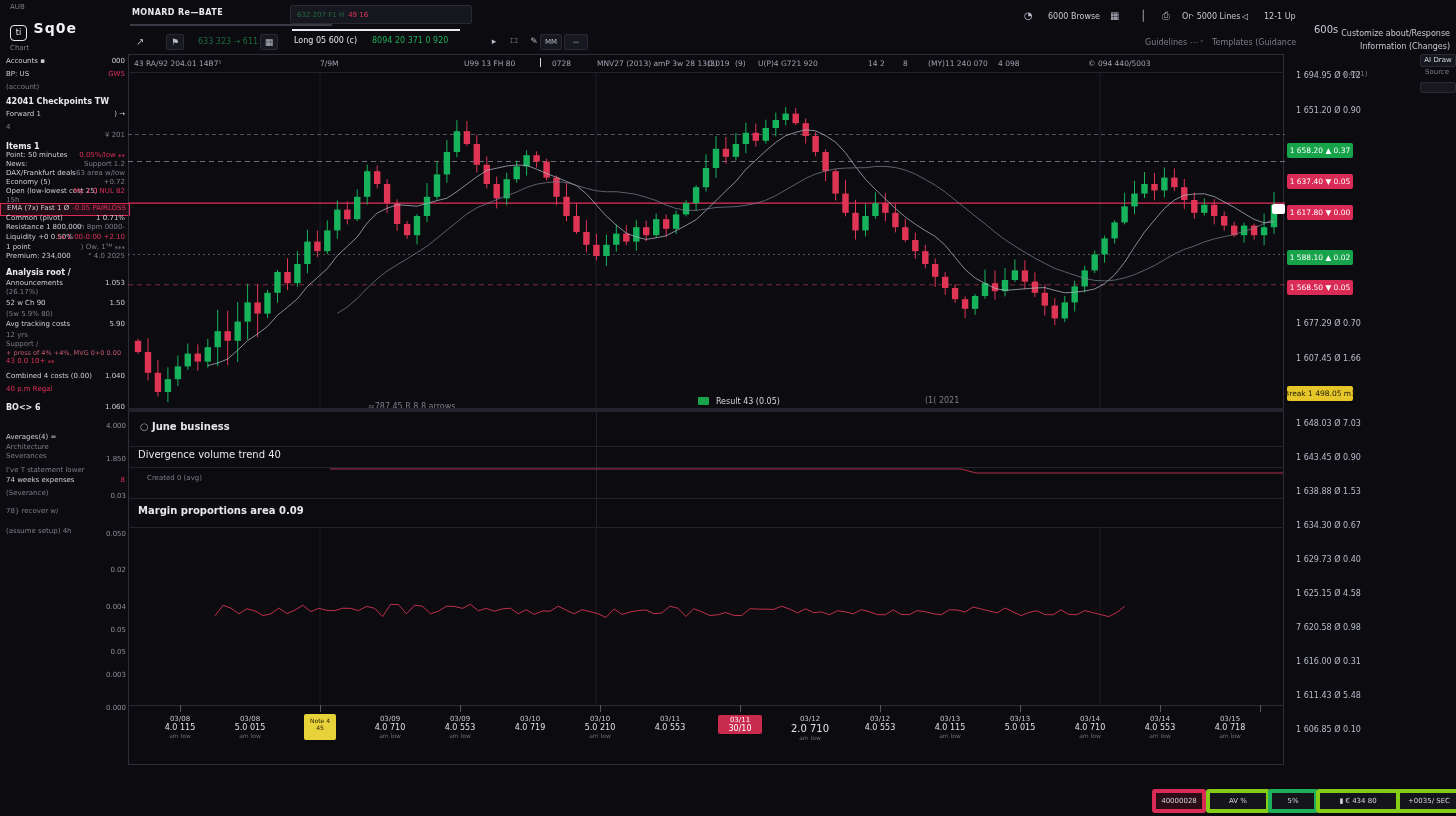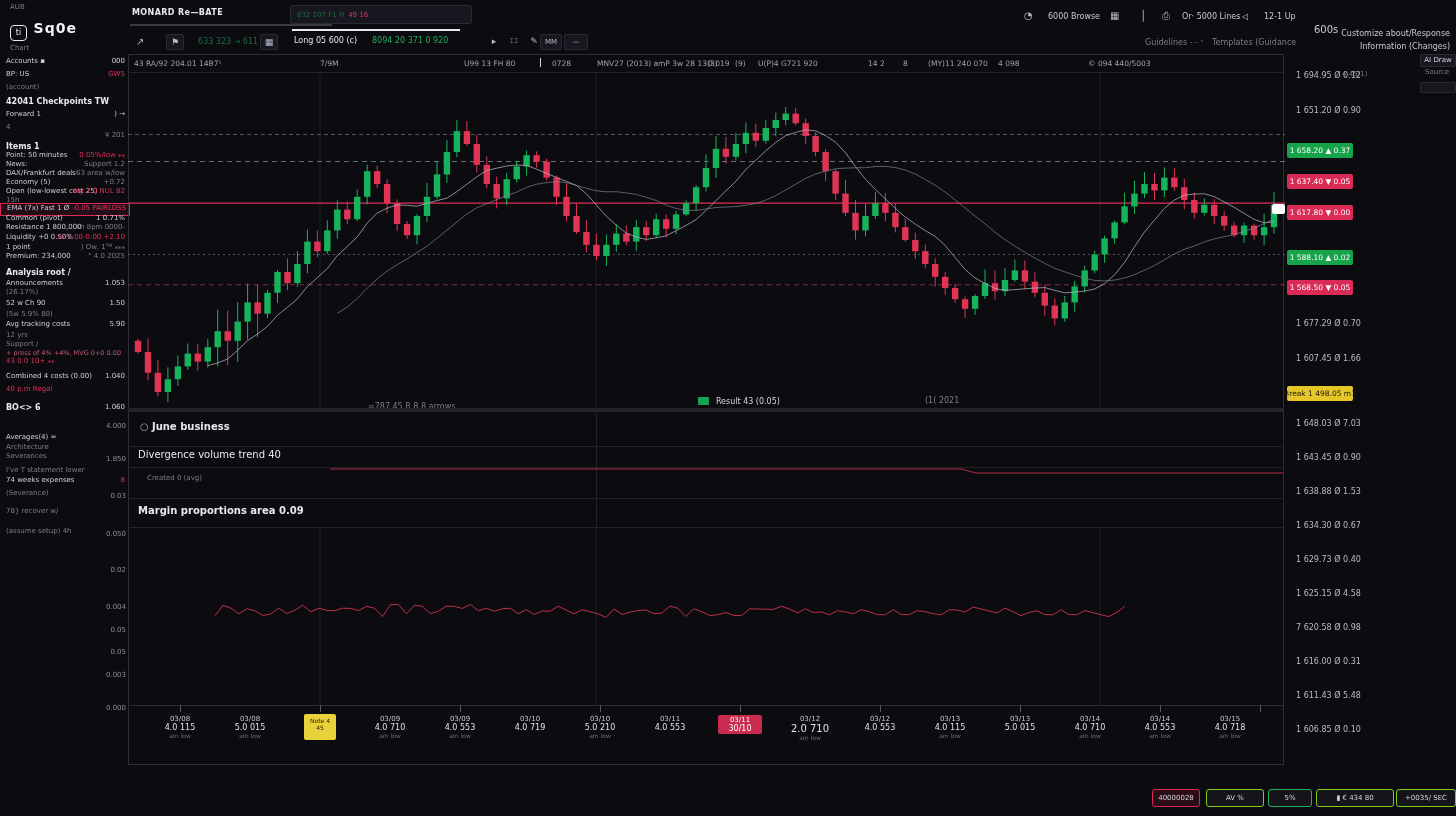--- a/index.html
+++ b/index.html
@@ -12,21 +12,21 @@
   .grnd{color:#1d6b40;}
   .hdr{color:#e8e8ee;font-weight:bold;}
   .t7{font-size:7px;}.t8{font-size:8px;}.t10{font-size:10px;}
   .hline{position:absolute;background:#23232c;height:1px;}
   .vline{position:absolute;background:#23232c;width:1px;}
   .chart-border{position:absolute;left:128px;top:54px;width:1156px;height:711px;border:1px solid #2e2e3a;box-sizing:border-box;}
   .srow{position:absolute;left:0;width:128px;height:10px;}
   .srow .l{position:absolute;left:6px;white-space:nowrap;max-width:118px;overflow:hidden;}
   .srow .v{position:absolute;right:3px;white-space:nowrap;}
   .tinyred{font-size:6.5px;color:#c45a6e;}
-  .btn{position:absolute;top:789px;height:16px;background:#14141a;border:1px solid #84cc16;border-radius:3px;
+  .btn{position:absolute;top:789px;height:16px;background:#14141a;border:4px solid #84cc16;border-radius:3px;
        color:#d6d6dd;font-size:7px;display:flex;align-items:center;justify-content:center;white-space:nowrap;}
   .btn.redb{border-color:#d92b55;background:#2a0d16;}
   .btn.grnb{border-color:#1fae5a;}
   .icobtn{display:inline-flex;align-items:center;justify-content:center;width:16px;height:14px;color:#b9bcc8;}
   .chip{background:#17181f;border:1px solid #2a2a33;border-radius:2px;}
   svg{position:absolute;display:block;}
 </style>
 </head>
 <body>
 

